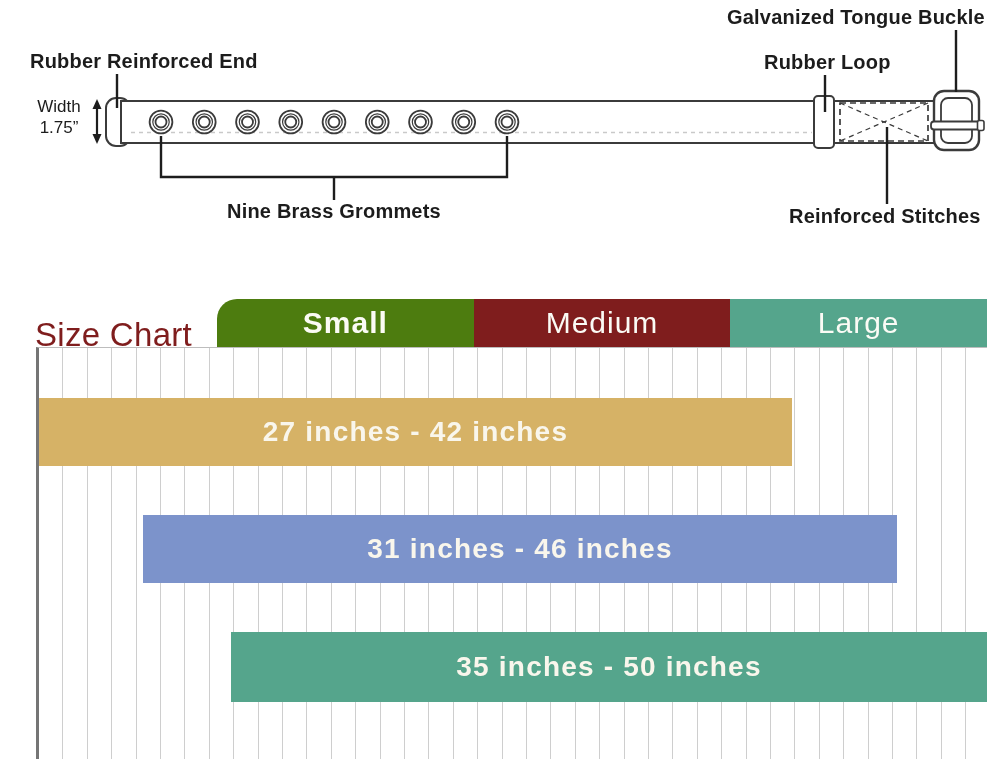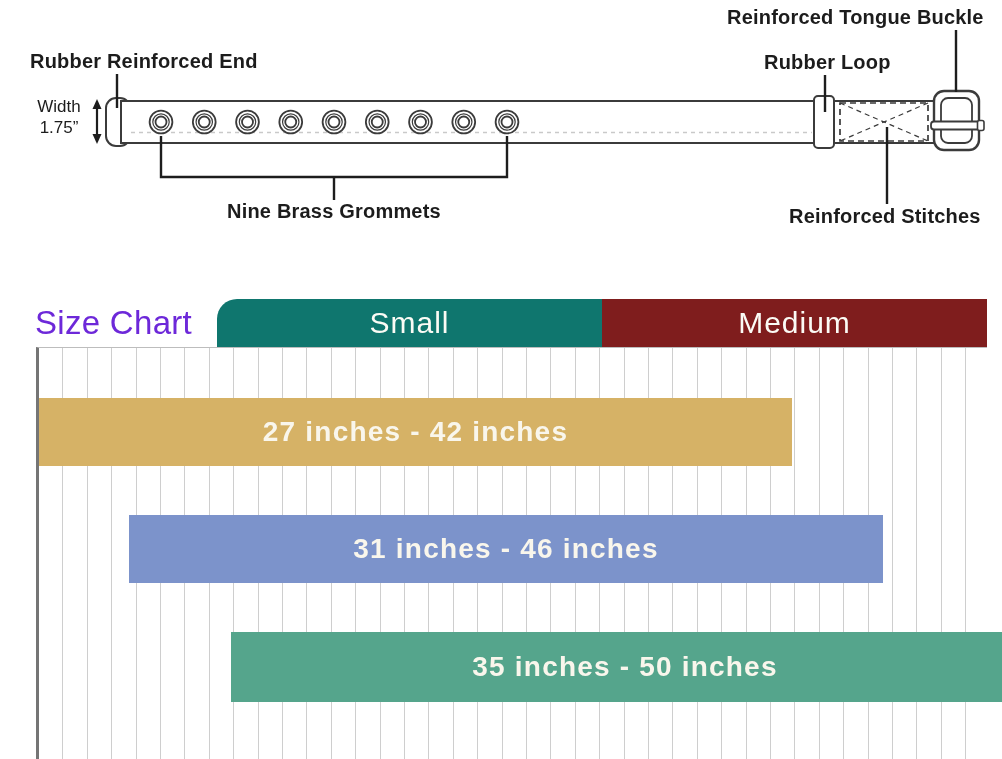--- a/index.html
+++ b/index.html
@@ -12,43 +12,43 @@
   .lbl{
     position:absolute;color:#1c1c1c;font-weight:bold;font-size:20px;
     white-space:nowrap;letter-spacing:.2px;
   }
   .lbl-width{
     left:26px;top:96px;width:66px;text-align:center;
     font-size:17px;line-height:21px;font-weight:normal;color:#1c1c1c;position:absolute;
   }
   
   .sc-title{
-    position:absolute;left:35px;top:304px;font-size:33px;font-weight:500;
-    color:#6d28d9;letter-spacing:.3px;
+    position:absolute;left:35px;top:316px;font-size:33px;font-weight:500;
+    color:#7f1d1d;letter-spacing:.3px;
   }
   .sc-tabs{
     position:absolute;left:217px;top:299px;width:770px;height:48px;display:flex;
   }
   .sc-tab{
     flex:1;display:flex;align-items:center;justify-content:center;
     color:#fbfbf5;font-size:30px;font-weight:400;letter-spacing:1px;
   }
   .sc-tab.first{border-top-left-radius:20px;}
   .sc-chart{
     position:absolute;left:36px;top:347px;width:951px;height:432px;
     border-left:3px solid #757575;border-bottom:3px solid #757575;border-top:1px solid #bdbdbd;
     background:repeating-linear-gradient(to right,#ffffff 0px,#ffffff 23.4px,#cecece 23.4px,#cecece 24.4px);
     box-sizing:border-box;
   }
   .sc-bar{
     position:absolute;display:flex;align-items:center;justify-content:center;
     color:#f9f6ec;font-size:28px;font-weight:bold;letter-spacing:1.2px;white-space:nowrap;
   }
   .bar-small {left:0px;  top:50px; width:753px;height:68px;}
-  .bar-medium{left:90px; top:167px;width:754px;height:68px;}
+  .bar-medium{left:104px; top:167px;width:754px;height:68px;}
   .bar-large {left:192px;top:284px;width:756px;height:70px;}
 </style>
 </head>
 <body>
 
 <div class="stage">
 
   <svg class="belt-svg" width="1002" height="270" viewBox="0 0 1002 270">
 
     <rect x="106" y="98" width="24" height="48" rx="10" fill="#ffffff" stroke="#3b3b3b" stroke-width="2"></rect>
@@ -115,40 +115,43 @@
       <polygon points="92.5,134 101.5,134 97,144" fill="#1d1d1d"></polygon>
     </g>
   </svg>
 
   <div class="lbl" style="left:30px;top:50px;">Rubber Reinforced End</div>
   <div class="lbl-width">
     <div>Width</div>
     <div>1.75”</div>
   </div>
   <div class="lbl" style="left:227px;top:200px;">Nine Brass Grommets</div>
-  <div class="lbl" style="left:727px;top:6px;">Reinforced Tongue Buckle</div>
+  <div class="lbl" style="left:727px;top:6px;">Galvanized Tongue Buckle</div>
   <div class="lbl" style="left:764px;top:51px;">Rubber Loop</div>
   <div class="lbl" style="left:789px;top:205px;">Reinforced Stitches</div>
 
   <div class="sc-title">Size Chart</div>
 
   <div class="sc-tabs">
-    <div class="sc-tab first" style="background: #0f766e;">
+    <div class="sc-tab first" style="background: #4d7c0f; font-weight: bold;">
       <span>Small</span>
     </div>
     <div class="sc-tab" style="background: #7f1d1d; align-items: center;">
       <span>Medium</span>
+    </div>
+    <div class="sc-tab" style="background: rgb(85, 165, 140);">
+      <span>Large</span>
     </div>
   </div>
 
   <div class="sc-chart">
     <div class="sc-bar bar-small" style="background: rgb(214, 178, 102);">
       <span>27 inches - 42 inches</span>
     </div>
     <div class="sc-bar bar-medium" style="background: rgb(124, 147, 203);">
       <span>31 inches - 46 inches</span>
     </div>
-    <div class="sc-bar bar-large" style="background: rgb(85, 165, 140); padding-left: 16px;">
+    <div class="sc-bar bar-large" style="background: rgb(85, 165, 140);">
       <span>35 inches - 50 inches</span>
     </div>
   </div>
 
 </div>
 
 </body></html>

